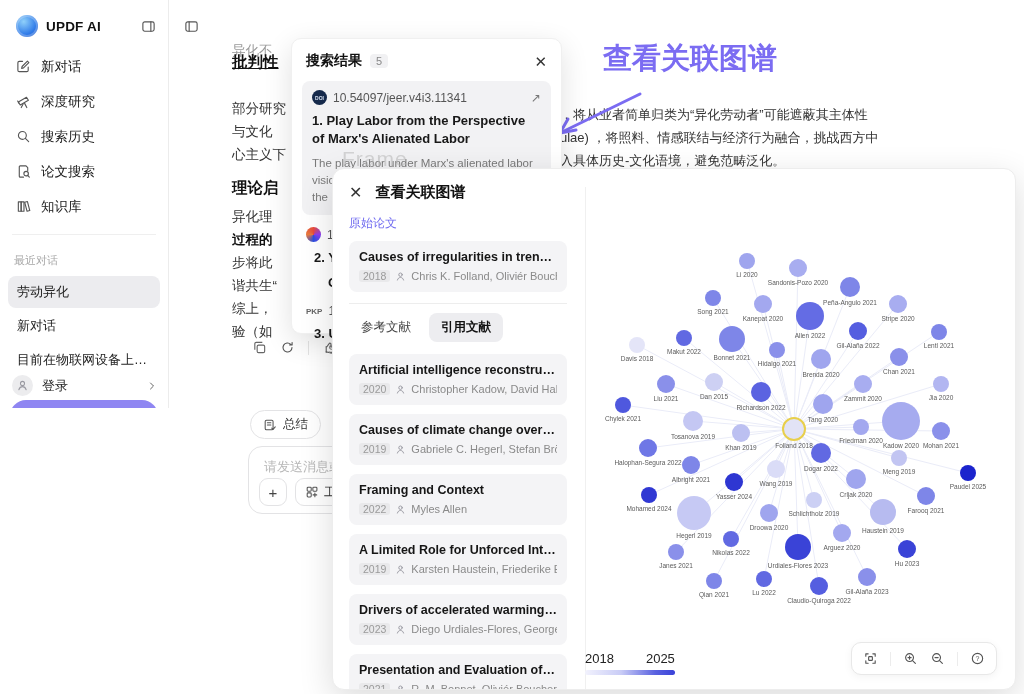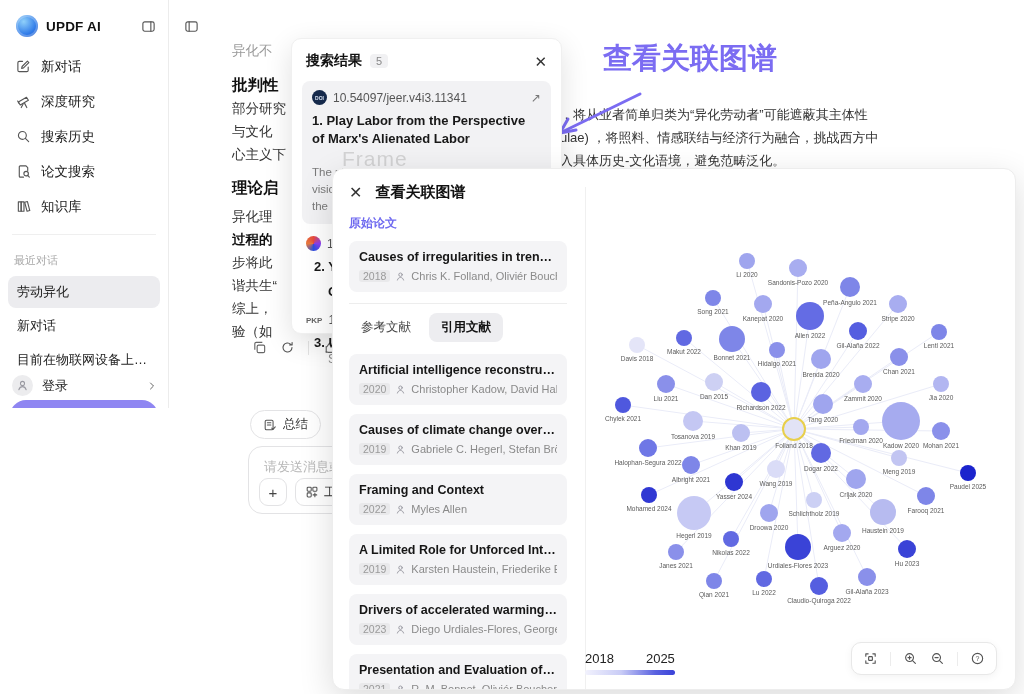--- a/index.html
+++ b/index.html
@@ -47,37 +47,37 @@
   
   .popup{position:absolute;left:291px;top:38px;width:269px;height:294px;background:#fff;border-radius:10px;border:1px solid #f0f0f0;box-shadow:0 8px 28px rgba(0,0,0,.12);z-index:10;}
   .popup-head{display:flex;align-items:center;padding:13px 14px 9px;justify-content:center;}
   .popup-title{font-weight:700;font-size:14px;color:#111;}
   .count-badge{background:#f1f1f3;border-radius:4px;font-size:11px;color:#888;padding:1px 6px;margin-left:8px;}
   .popup-close{margin-left:auto;color:#333;font-size:15px;cursor:pointer;line-height:1;}
   .result-card{margin:2px 10px 8px;background:#f2f2f4;border-radius:8px;padding:9px 10px;position:relative;}
   .doi-row{display:flex;align-items:center;gap:6px;font-size:12px;color:#555;}
   .doi-ic{width:15px;height:15px;border-radius:50%;background:#15294b;color:#d8e2f2;font-size:5px;display:flex;align-items:center;justify-content:center;font-weight:700;flex:none;}
   .ext{margin-left:auto;color:#777;font-size:12px;cursor:pointer;}
-  .r-title{font-size:13px;font-weight:700;color:#181818;margin:7px 0 16px;line-height:18px;}
+  .r-title{font-size:13px;font-weight:700;color:#181818;margin:7px 0 7px;line-height:18px;}
   .r-snippet{font-size:11.5px;color:#7a7a7a;line-height:17px;}
   .watermark{position:absolute;left:50px;top:108px;font-size:21px;color:#b9b9b9;opacity:.55;letter-spacing:1px;z-index:3;pointer-events:none;}
   .result-frag{margin:12px 14px 0;}
   .frag-doi{display:flex;align-items:center;gap:6px;font-size:12px;color:#555;}
   .pin-ic{width:15px;height:15px;border-radius:50%;background:conic-gradient(#e84b3c,#8a3ff0,#2b50e0,#e8793c,#e84b3c);flex:none;}
   .pkp-ic{font-size:8px;font-weight:700;color:#666;flex:none;}
   .frag-title{font-size:13px;font-weight:700;color:#181818;margin:6px 0 0 8px;line-height:19px;}
   .frag-sub{font-size:12px;color:#8a8a8a;margin-left:22px;}
 
   
   .panel{position:absolute;left:332px;top:168px;width:682px;height:520px;background:#fff;border-radius:12px;border:1px solid #ededed;box-shadow:0 10px 34px rgba(0,0,0,.14);z-index:20;overflow:hidden;}
   .panel-head{display:flex;align-items:center;gap:13px;padding:14px 16px 4px;}
   .panel-close{font-size:16px;color:#333;cursor:pointer;line-height:1;}
   .panel-title{font-weight:700;font-size:15px;color:#111;}
   .left-col{position:absolute;left:16px;top:40px;width:218px;bottom:0;overflow:hidden;}
-  .orig-label{color:#6f6af0;font-size:12px;margin:6px 0 9px;cursor:pointer;font-weight:bold;}
+  .orig-label{color:#6f6af0;font-size:12px;margin:6px 0 9px;cursor:pointer;}
   .p-card{background:#f4f4f6;border-radius:8px;padding:9px 10px;margin-bottom:9px;height:33px;cursor:pointer;}
   .p-title{font-size:12.5px;font-weight:700;color:#161616;white-space:nowrap;overflow:hidden;text-overflow:ellipsis;}
   .p-meta{display:flex;align-items:center;gap:5px;margin-top:6px;font-size:11px;color:#8a8a8a;white-space:nowrap;overflow:hidden;}
   .year-badge{background:#e9e9eb;border-radius:3px;padding:0 4px;color:#9a9a9a;font-size:10.5px;}
   .col-divider{height:1px;background:#ededed;margin:11px 0 9px;}
   .tabs{display:flex;gap:6px;align-items:center;margin:0 0 12px;}
   .tab{font-size:12.5px;color:#444;padding:6px 12px;border-radius:8px;cursor:pointer;}
   .tab.active{background:#ededf0;font-weight:700;color:#111;}
   .v-divider{position:absolute;left:252px;top:18px;bottom:0;width:1px;background:#f0f0f0;}
   .graph-svg{position:absolute;left:238px;top:12px;}
@@ -95,21 +95,21 @@
 
   <span class="toggle-btn icn">
       <svg width="15" height="15" viewBox="0 0 16 16" fill="none" stroke="#555" stroke-width="1.2" stroke-linecap="round" stroke-linejoin="round">
         <rect x="2" y="3" width="12" height="10" rx="2"></rect>
         <path d="M5.5 3v10"></path>
       </svg>
     </span>
 
   <div class="chat-left">
       <div class="ln g" style="top: 42px;">异化不</div>
-      <div class="ln h" style="top: 75px;">批判性</div>
+      <div class="ln h" style="top: 52px; text-decoration: underline;">批判性</div>
       <div class="ln n" style="top: 100px;">部分研究</div>
       <div class="ln n" style="top: 123px;">与文化</div>
       <div class="ln n" style="top: 146px;">心主义下</div>
       <div class="ln h" style="top: 178px;">理论启</div>
       <div class="ln n" style="top: 208px;">异化理</div>
       <div class="ln b" style="top: 231px;">过程的</div>
       <div class="ln n" style="top: 254px;">步将此</div>
       <div class="ln n" style="top: 277px;">谐共生“</div>
       <div class="ln n" style="top: 300px;">综上，</div>
       <div class="ln n" style="top: 323px;">验（如</div>

